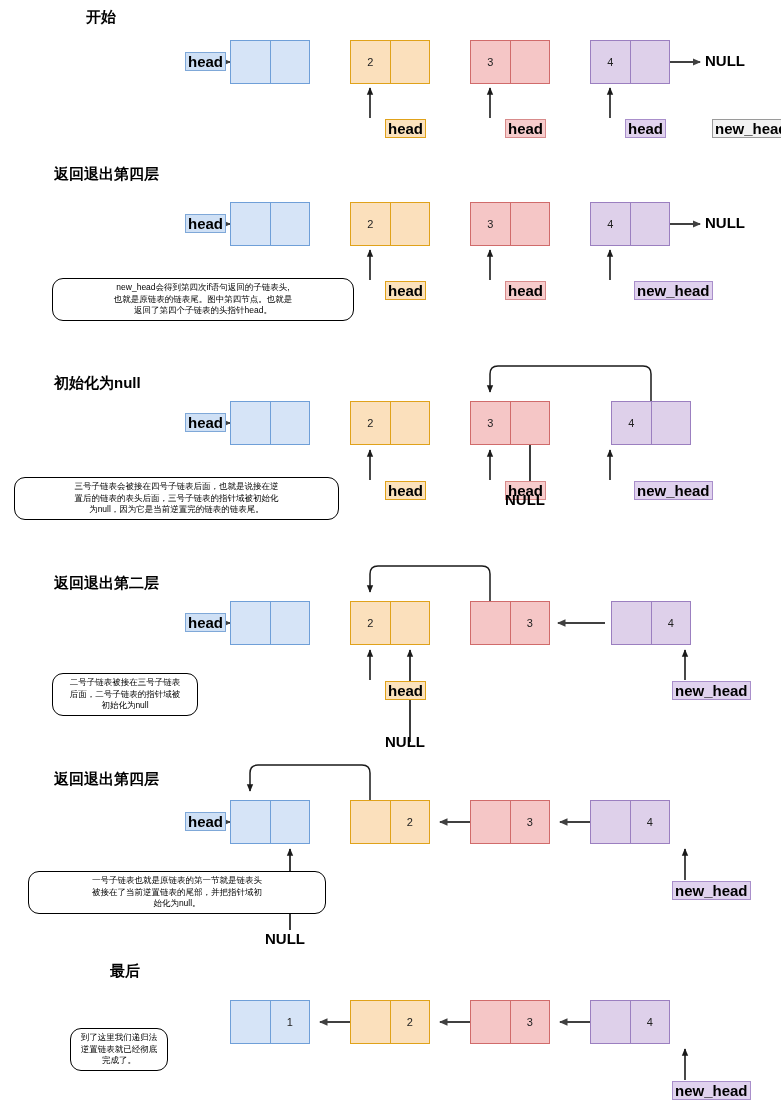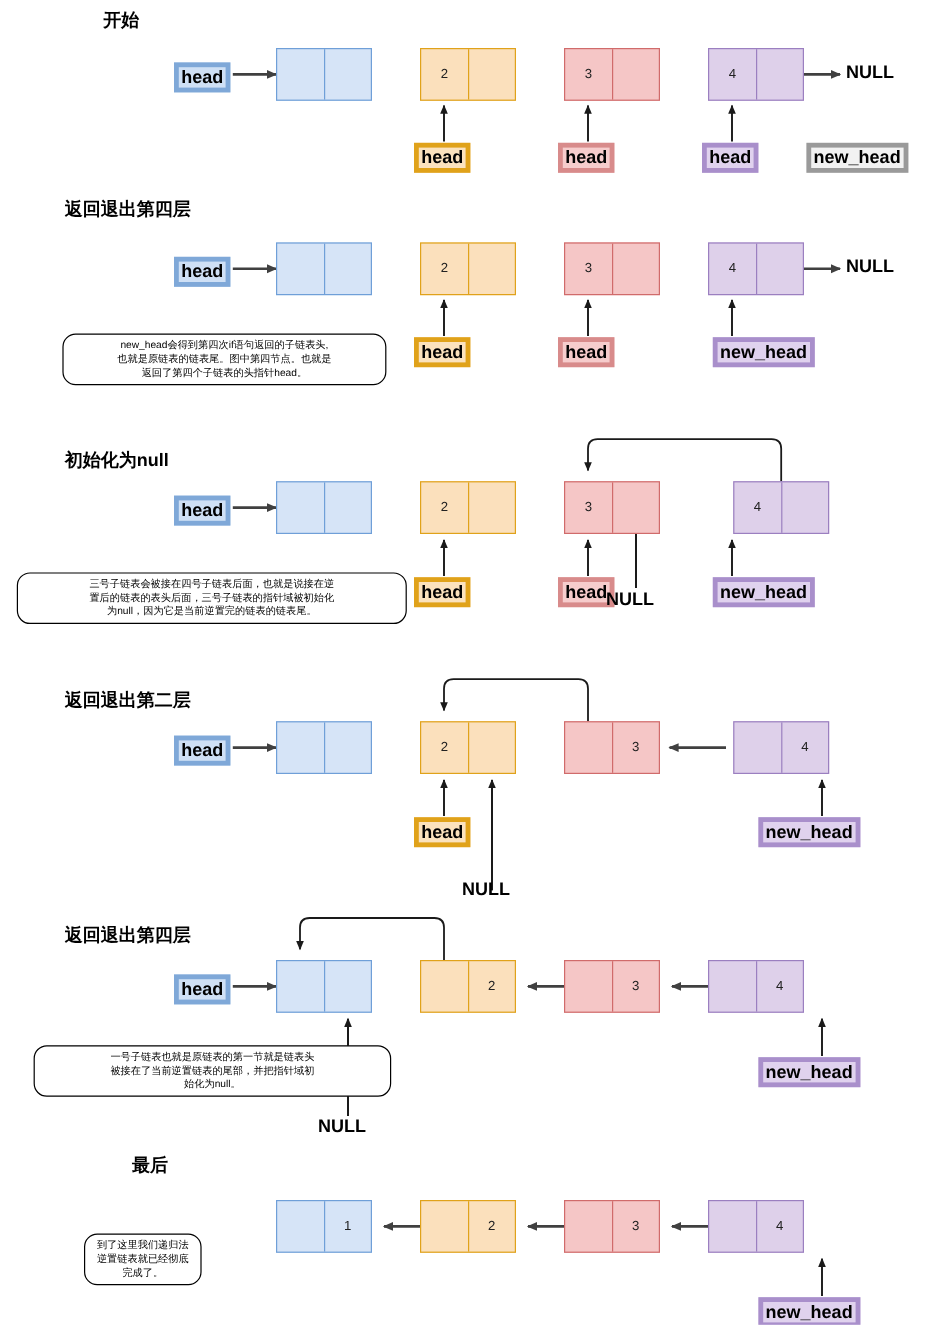--- a/index.html
+++ b/index.html
@@ -33,21 +33,22 @@
   .n-red    {background:#f5c6c6;border-color:#d06b6b;}
   .n-red    .cell.right{border-left-color:#d06b6b;}
   .n-purple {background:#ded0ea;border-color:#9b7fc0;}
   .n-purple .cell.right{border-left-color:#9b7fc0;}
 
   
   .chip{
     position:absolute;box-sizing:border-box;
     font-weight:bold;font-size:15px;color:#000;
     padding:0px 2px;line-height:17px;white-space:nowrap;
-    border:4px solid #0c4a6e;
+    border:1px solid #0c4a6e;
+    margin-left:40px;
   }
   .chip.blue  {background:#cfe0f5;border-color:#7fa8d8;}
   .chip.orange{background:#fbe2bd;border-color:#e0a21a;}
   .chip.red   {background:#f6cccc;border-color:#d88b8b;}
   .chip.purple{background:#e0d2ee;border-color:#a98fcb;}
   .chip.grey  {background:#f2f2f2;border-color:#9a9a9a;}
 
   
   .plain{
     position:absolute;font-weight:bold;font-size:15px;color:#000;
@@ -180,21 +181,21 @@
     <div class="cell">4</div>
     <div class="cell right"></div>
   </div>
 
   <div class="chip blue" style="left:145px;top:214px;">head</div>
   <div class="chip orange" style="left:345px;top:281px;">head</div>
   <div class="chip red" style="left:465px;top:281px;">head</div>
   <div class="chip purple" style="left:594px;top:281px;">new_head</div>
   <div class="plain" style="left:705px;top:214px;">NULL</div>
 
-  <div class="callout" style="left:52px;top:278px;width:270px;">new_head会得到第四次if语句返回的子链表头,<br>也就是原链表的链表尾。图中第四节点。也就是<br>返回了第四个子链表的头指针head。</div>
+  <div class="callout" style="left:52px;top:278px;width:302px;">new_head会得到第四次if语句返回的子链表头,<br>也就是原链表的链表尾。图中第四节点。也就是<br>返回了第四个子链表的头指针head。</div>
 
   <div class="sec-title" style="left:54px;top:374px;">初始化为null</div>
 
   <div class="node n-blue" style="left:230px;top:401px;">
     <div class="cell"></div>
     <div class="cell right"></div>
   </div>
   <div class="node n-orange" style="left:350px;top:401px;">
     <div class="cell">2</div>
     <div class="cell right"></div>
@@ -233,20 +234,21 @@
   <div class="node n-purple" style="left:611px;top:601px;">
     <div class="cell"></div>
     <div class="cell right">4</div>
   </div>
 
   <div class="chip blue" style="left:145px;top:613px;">head</div>
   <div class="chip orange" style="left:345px;top:681px;">head</div>
   <div class="chip purple" style="left:632px;top:681px;">new_head</div>
   <div class="plain" style="left:385px;top:733px;">NULL</div>
 
+  <div class="callout" style="left:52px;top:673px;width:146px;">二号子链表被接在三号子链表<br>后面，二号子链表的指针域被<br>初始化为null</div>
 
   <div class="sec-title" style="left:54px;top:770px;">返回退出第四层</div>
 
   <div class="node n-blue" style="left:230px;top:800px;">
     <div class="cell"></div>
     <div class="cell right"></div>
   </div>
   <div class="node n-orange" style="left:350px;top:800px;">
     <div class="cell"></div>
     <div class="cell right">2</div>

